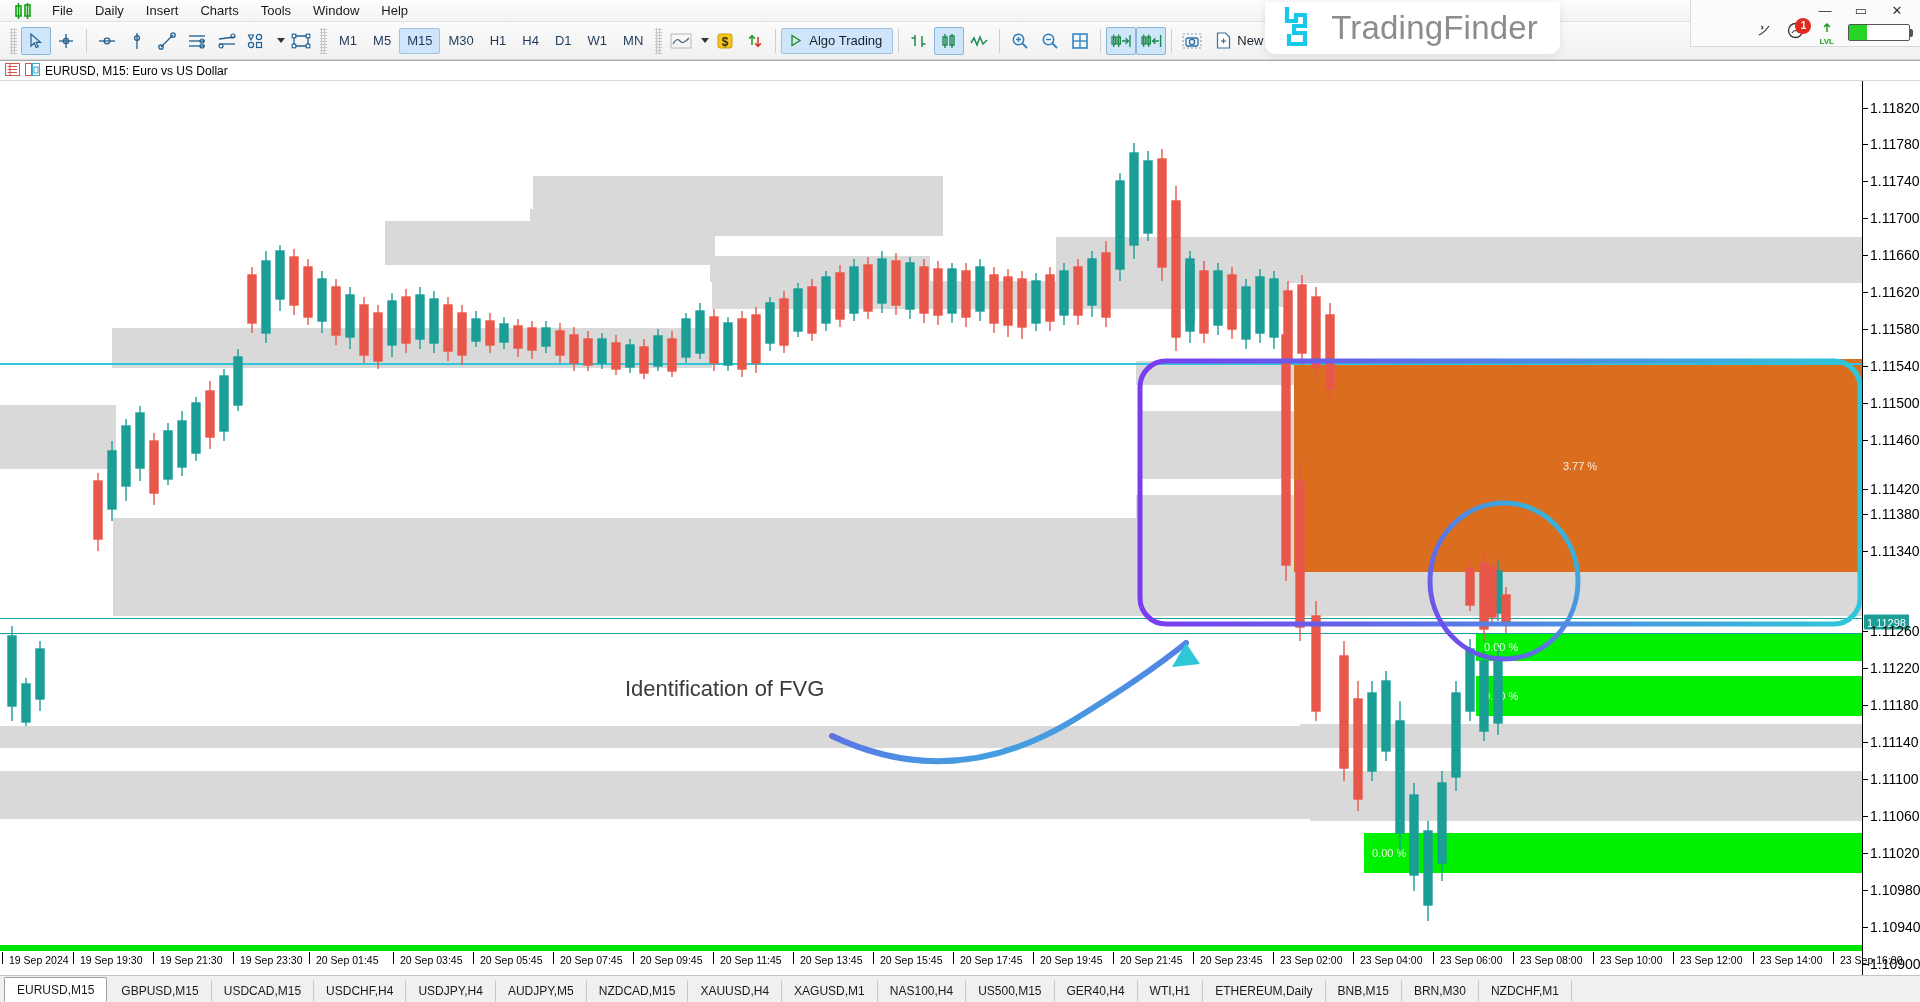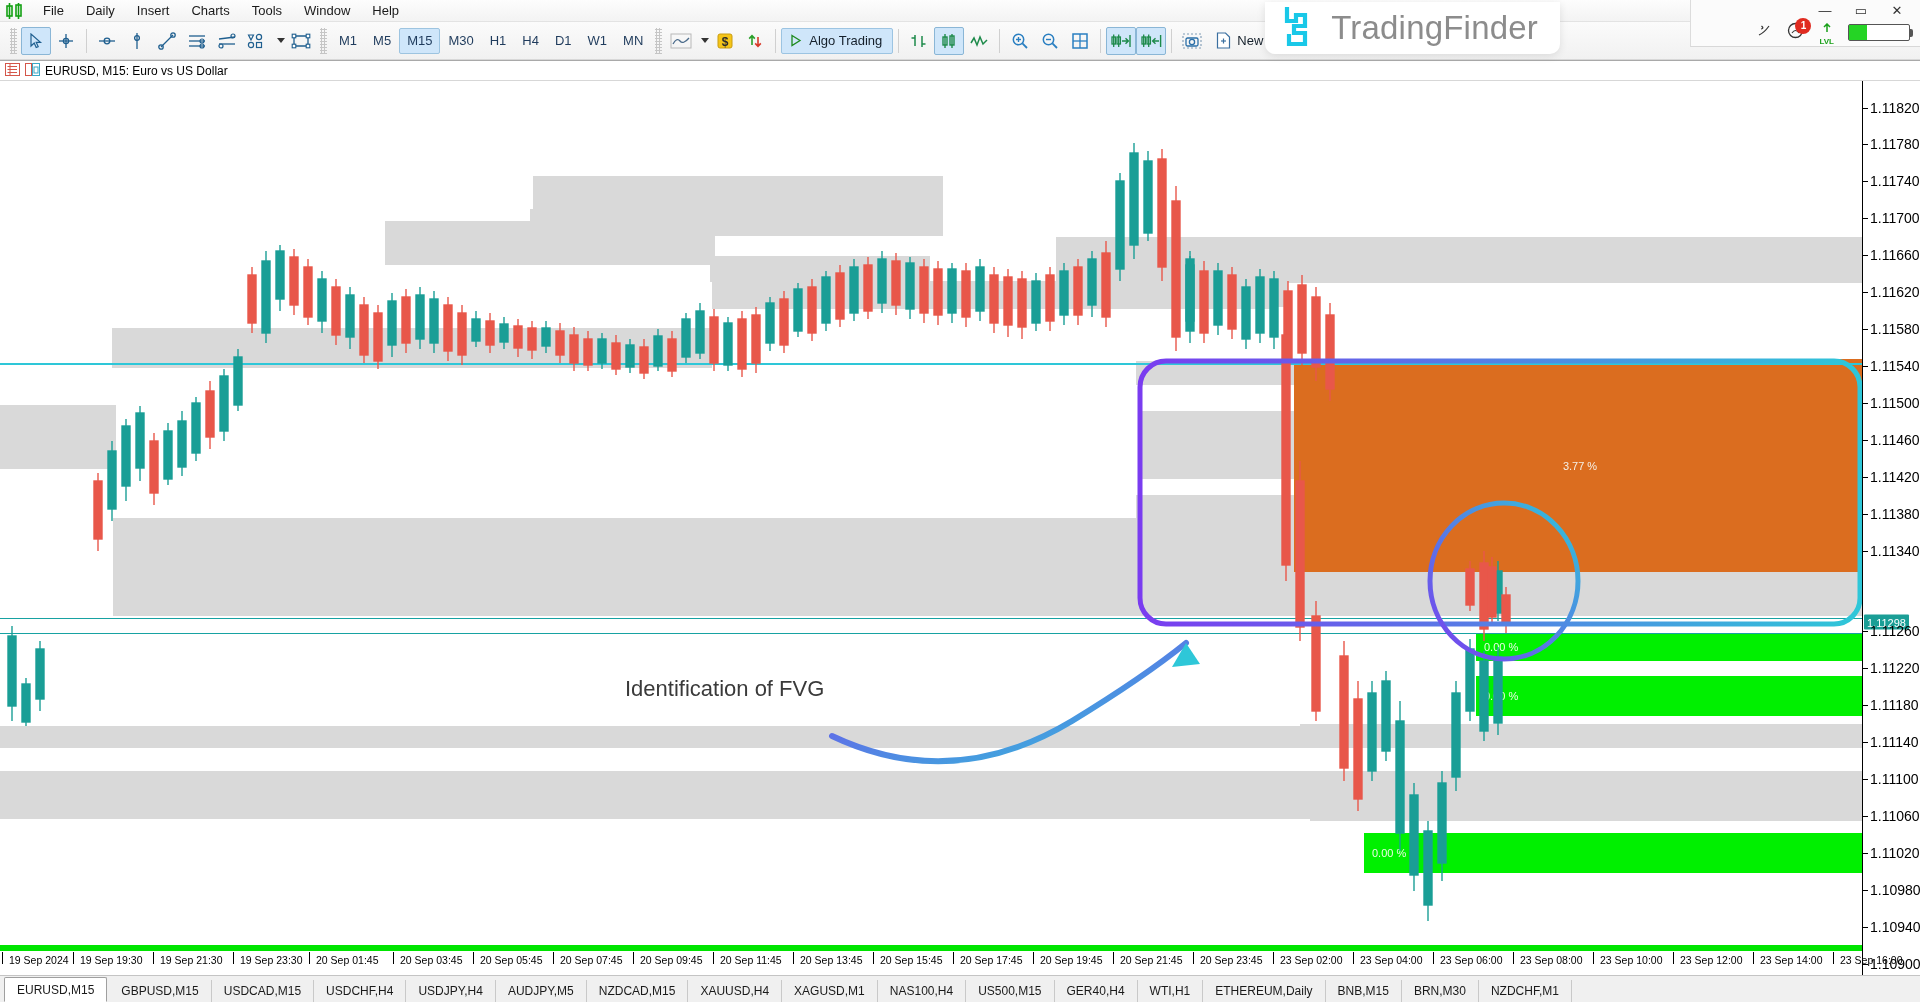--- a/index.html
+++ b/index.html
@@ -9,21 +9,21 @@
     background: #ffffff;
     overflow: hidden;
   }
   #app { position: relative; width: 1920px; height: 1002px; background:#f0f0f0; }
 
   
   .menubar {
     position: absolute; top:0; left:0; width:1920px; height:22px;
     background: linear-gradient(#fdfdfd,#f3f3f3);
     border-bottom:1px solid #e3e3e3;
-    display:flex; align-items:center; padding-left:4px;
+    display:flex; align-items:center; padding-left:13px;
   }
   .mt-logo { width:22px; height:18px; position:relative; margin-right:6px; }
   .menu-item {
     font-size:13px; color:#1a1a1a; padding:2px 11px; cursor:default;
     line-height:16px;
   }
 
   
   .toolbar {
     position:absolute; top:22px; left:0; width:1920px; height:38px;
@@ -777,21 +777,21 @@
       <div class="price-tick" style="top:27px">1.11820</div>
       <div class="price-tick" style="top:63px">1.11780</div>
       <div class="price-tick" style="top:100px">1.11740</div>
       <div class="price-tick" style="top:137px">1.11700</div>
       <div class="price-tick" style="top:174px">1.11660</div>
       <div class="price-tick" style="top:211px">1.11620</div>
       <div class="price-tick" style="top:248px">1.11580</div>
       <div class="price-tick" style="top:285px">1.11540</div>
       <div class="price-tick" style="top:322px">1.11500</div>
       <div class="price-tick" style="top:359px">1.11460</div>
-      <div class="price-tick" style="top:396px">1.11420</div>
+      <div class="price-tick" style="top:408px">1.11420</div>
       <div class="price-tick" style="top:433px">1.11380</div>
       <div class="price-tick" style="top:470px">1.11340</div>
       <div class="price-marker" style="top:513px">1.11298</div>
       <div class="price-tick" style="top:550px">1.11260</div>
       <div class="price-tick" style="top:587px">1.11220</div>
       <div class="price-tick" style="top:624px">1.11180</div>
       <div class="price-tick" style="top:661px">1.11140</div>
       <div class="price-tick" style="top:698px">1.11100</div>
       <div class="price-tick" style="top:735px">1.11060</div>
       <div class="price-tick" style="top:772px">1.11020</div>

